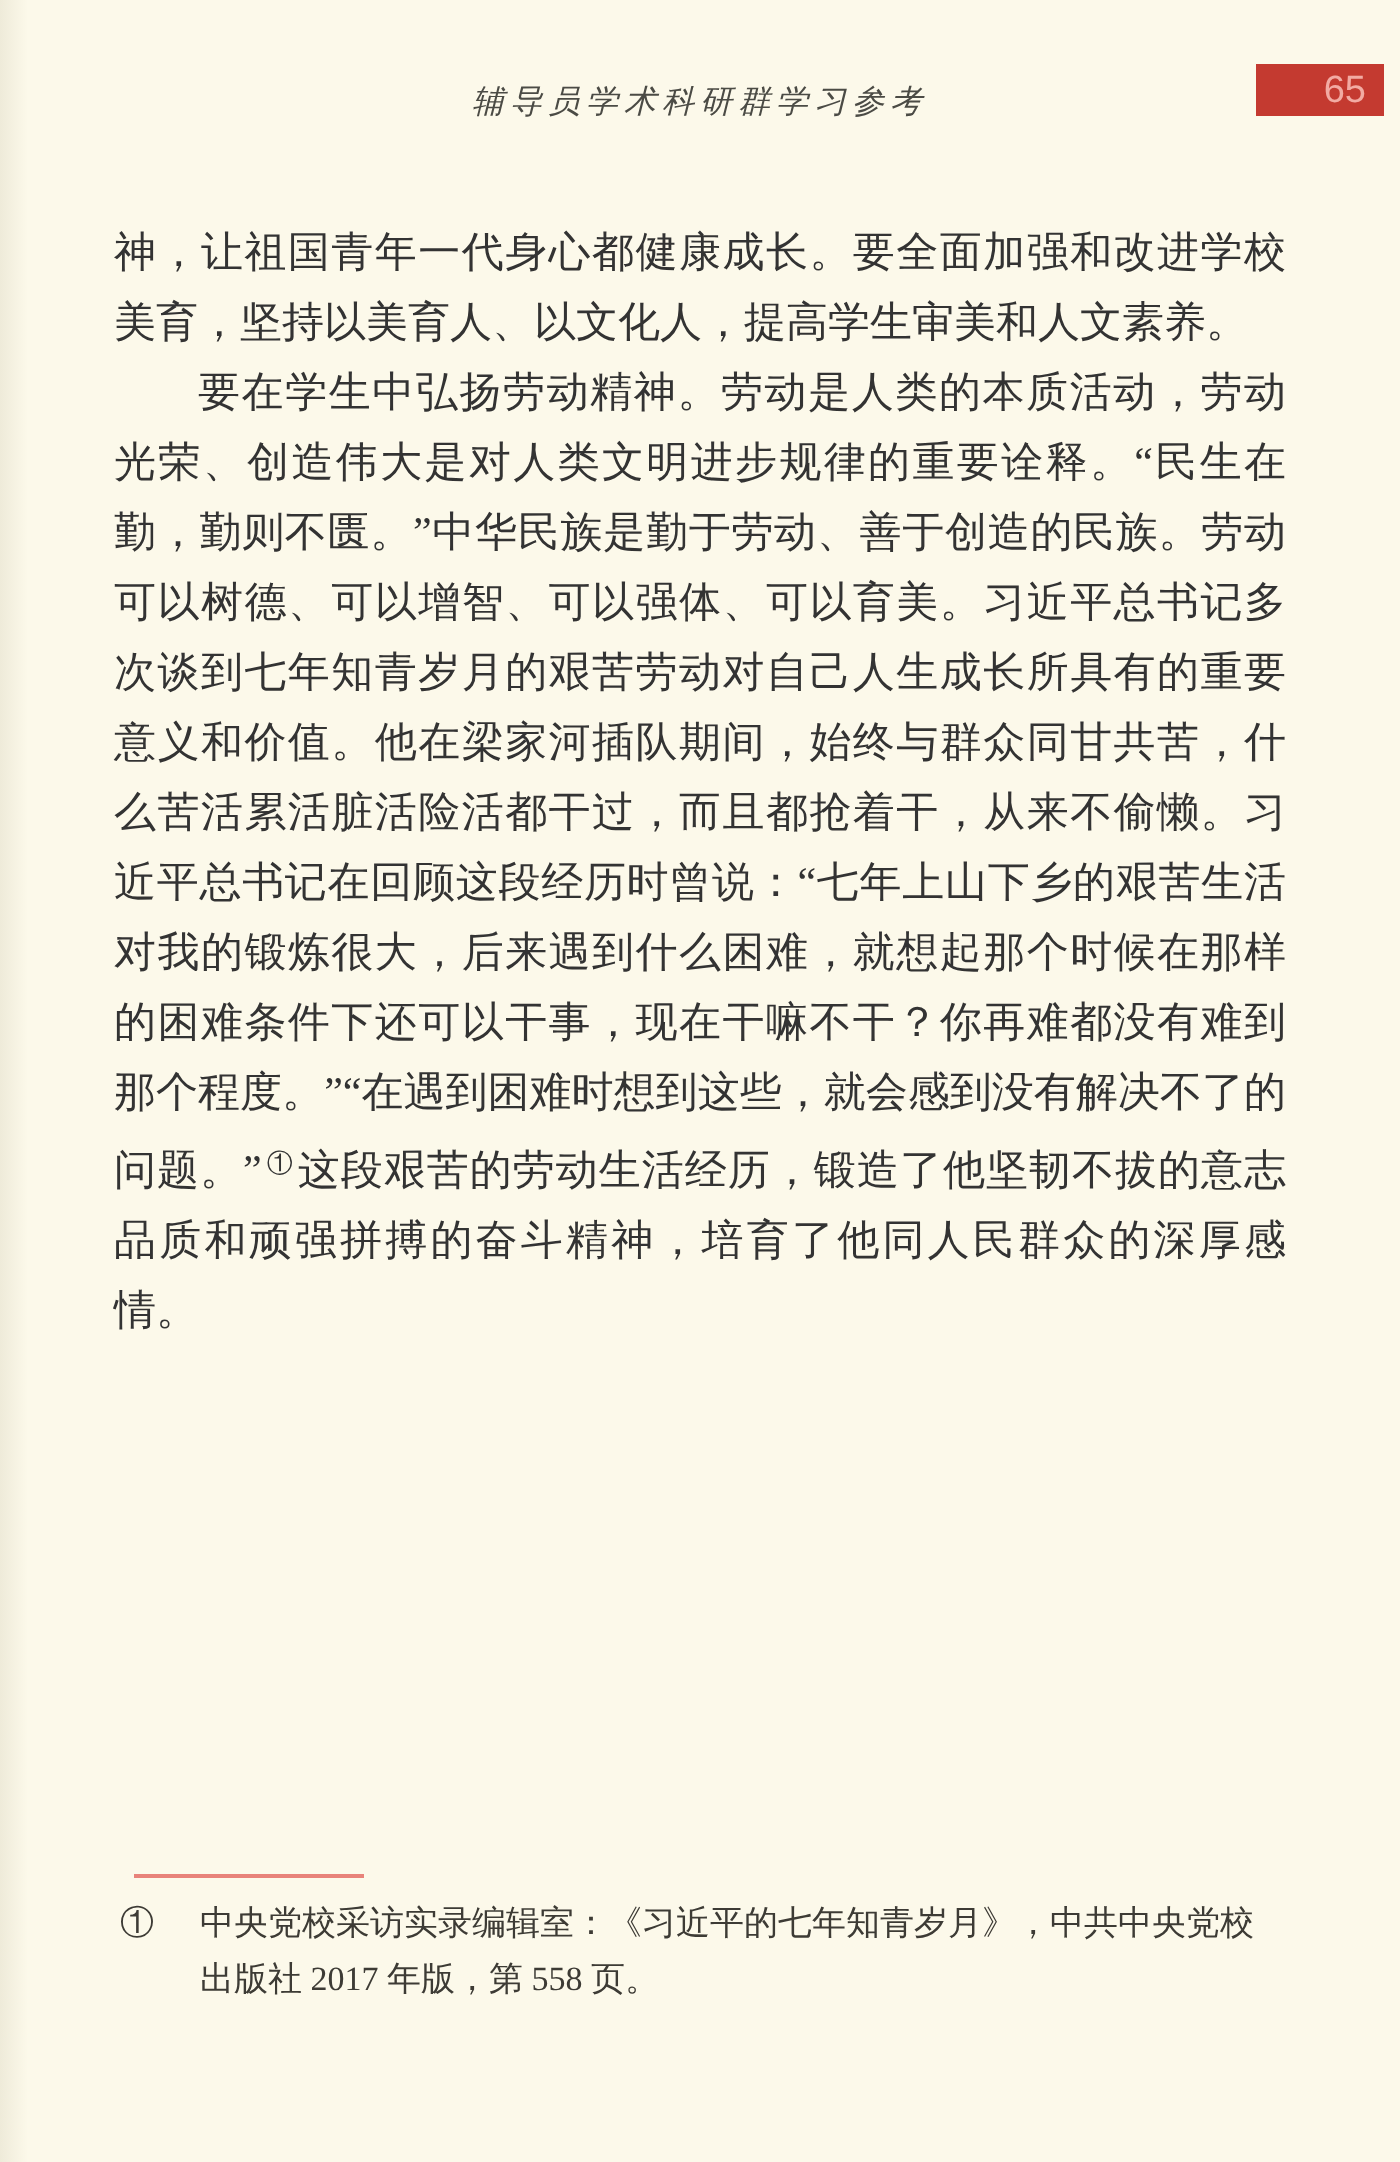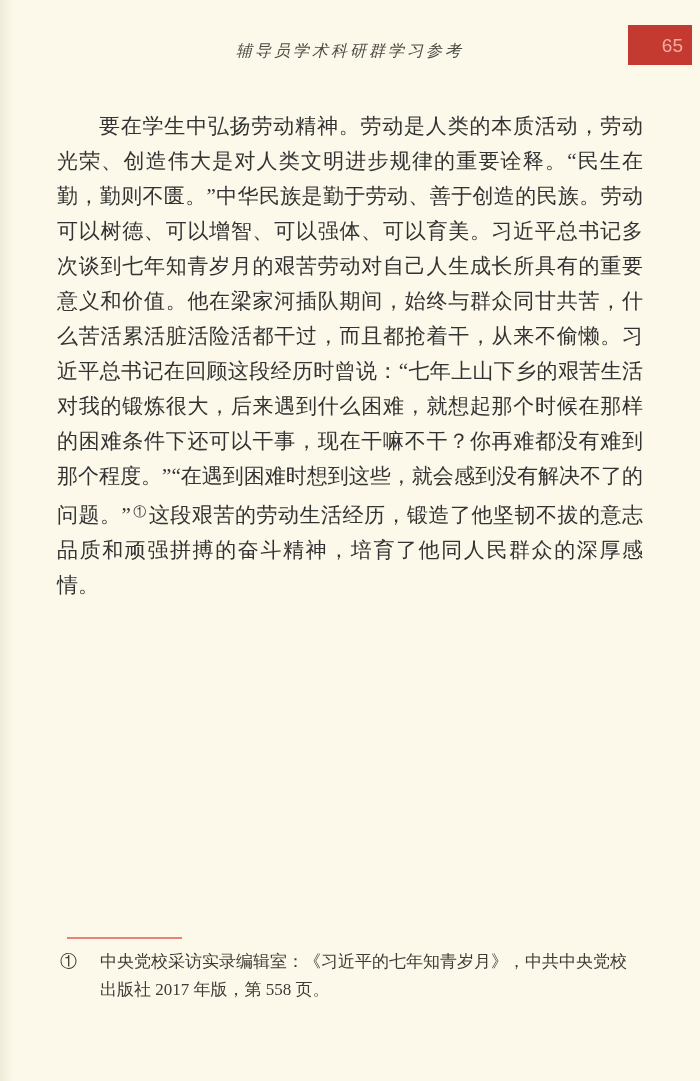--- a/index.html
+++ b/index.html
@@ -58,21 +58,21 @@
     margin:0;
     font-family:"Liberation Sans","DejaVu Sans",sans-serif;
     font-size:19px;
     font-weight:700;
     letter-spacing:0.5px;
     color:var(--heading-red);
     white-space:nowrap;
   }
   .page-number-box{
     width:64px;
-    height:40px;
+    height:26px;
     background:var(--page-box-red);
     display:flex;
     align-items:center;
     justify-content:flex-end;
     box-sizing:border-box;
     padding-right:9px;
     padding-left:29px;
   }
   .page-number-box span{
     font-family:"Liberation Sans","DejaVu Sans",sans-serif;
@@ -132,20 +132,21 @@
 
   <div class="running-header">辅导员学术科研群学习参考</div>
 
   <div class="chapter-row">
     <div class="page-number-box">
       <span>65</span>
     </div>
   </div>
 
   <div class="body-text">
+      <p class=""><span>神，让祖国青年一代身心都健康成长。要全面加强和改进学校美育，坚持以美育人、以文化人，提高学生审美和人文素养。</span></p>
       <p class="indent"><span>要在学生中弘扬劳动精神。劳动是人类的本质活动，劳动光荣、创造伟大是对人类文明进步规律的重要诠释。“民生在勤，勤则不匮。”中华民族是勤于劳动、善于创造的民族。劳动可以树德、可以增智、可以强体、可以育美。习近平总书记多次谈到七年知青岁月的艰苦劳动对自己人生成长所具有的重要意义和价值。他在梁家河插队期间，始终与群众同甘共苦，什么苦活累活脏活险活都干过，而且都抢着干，从来不偷懒。习近平总书记在回顾这段经历时曾说：“七年上山下乡的艰苦生活对我的锻炼很大，后来遇到什么困难，就想起那个时候在那样的困难条件下还可以干事，现在干嘛不干？你再难都没有难到那个程度。”“在遇到困难时想到这些，就会感到没有解决不了的问题。”</span><span class="sup">①</span><span>这段艰苦的劳动生活经历，锻造了他坚韧不拔的意志品质和顽强拼搏的奋斗精神，培育了他同人民群众的深厚感情。</span></p>
     </div>
 
   <div class="footnote-rule"></div>
 
   <div class="footnote">
     <span class="fn-marker">①</span>
     <span class="fn-text">中央党校采访实录编辑室：《习近平的七年知青岁月》，中共中央党校出版社 2017 年版，第 558 页。</span>
   </div>
 

